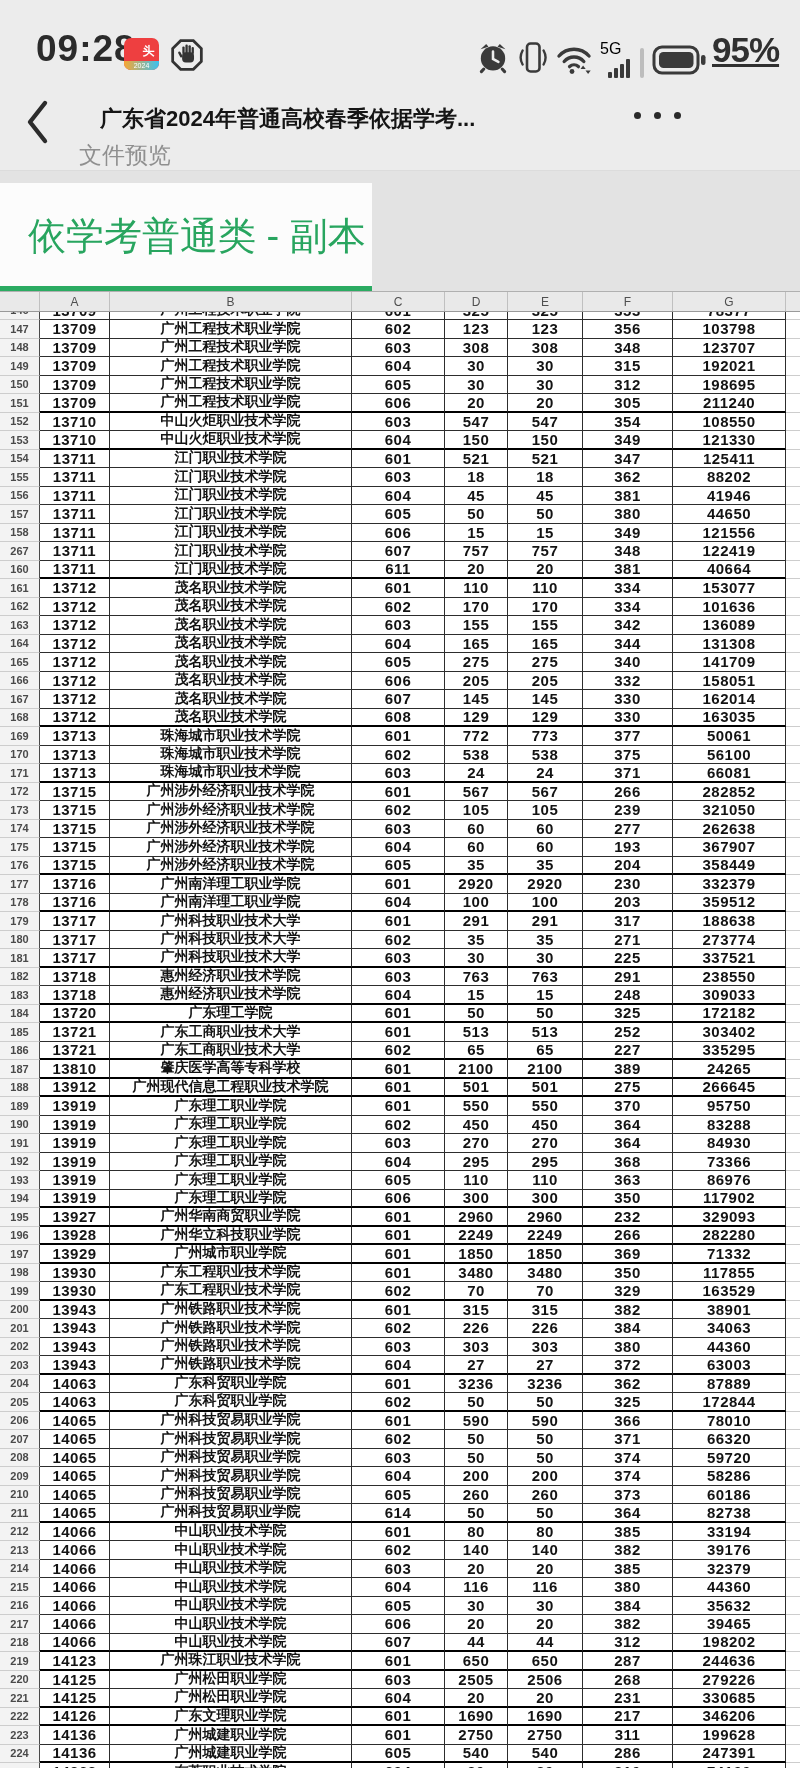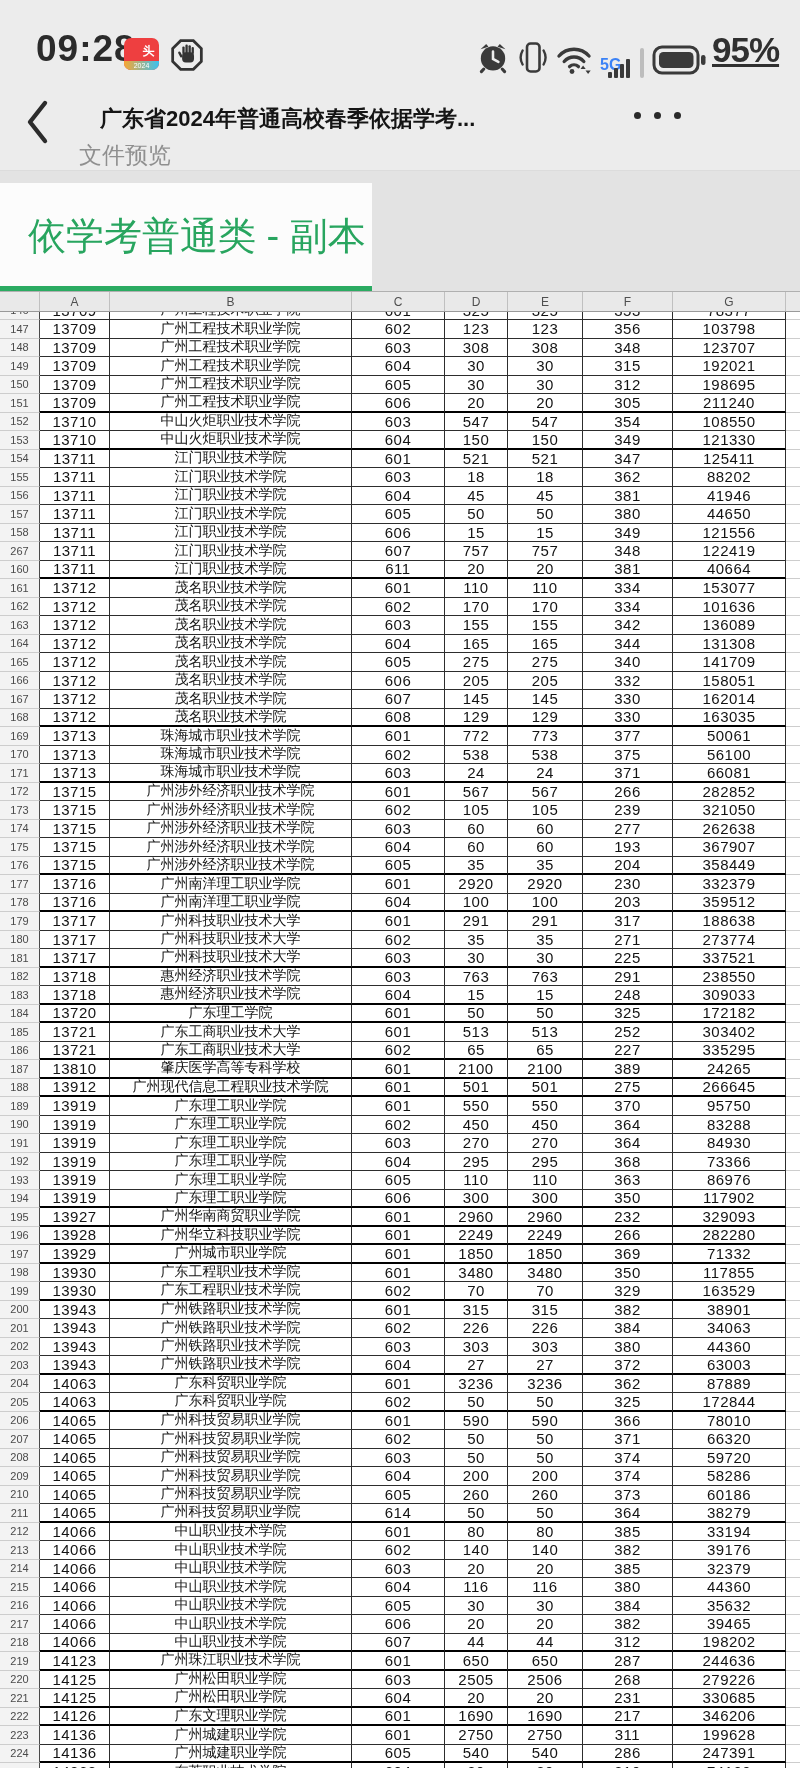--- a/index.html
+++ b/index.html
@@ -15,21 +15,21 @@
     color:rgba(241,92,112,0.9); letter-spacing:6px; white-space:nowrap; }
 
   .status-bar { position:absolute; left:0; top:0; width:800px; height:90px; z-index:10; }
   .time { position:absolute; left:36px; top:28px; font-size:37px; font-weight:700; color:#2b2b2b; letter-spacing:1px; }
   .toutiao { position:absolute; left:124px; top:38px; width:35px; height:32px; border-radius:7px; background:#ee3f40; overflow:hidden;padding-left:14px; }
   .toutiao .tt-main { display:block; text-align:center; color:#fff; font-weight:700; font-size:12px; line-height:26px; }
   .toutiao .tt-ribbon { position:absolute; left:0; bottom:0; width:100%; height:9px;
     background:linear-gradient(90deg,#f7a733,#3bc1f0); color:#fff; font-size:7px; line-height:9px; text-align:center; }
   .hand-badge { position:absolute; left:170px; top:38px; }
   .sb-icon { position:absolute; }
-  .net-label { position:absolute; left:600px; top:40px; font-size:16px; font-weight:700; color:#3b82f6;margin-top:16px; }
+  .net-label { position:absolute; left:600px; top:40px; font-size:16px; font-weight:400; color:#000000; }
   .sig-bars { position:absolute; left:608px; top:58px; width:26px; height:20px; }
   .sig-bars i { position:absolute; bottom:0; width:4px; background:#3a3a3a; border-radius:1px; }
   .sig-extra { position:absolute; left:640px; top:48px; width:4px; height:30px; background:#bdbdbd; border-radius:2px; }
   .batt-pct { position:absolute; left:712px; top:30px; font-size:35px; font-weight:600; color:#303030; letter-spacing:-1px;text-decoration:underline; }
 
   
   .nav-back { position:absolute; left:24px; top:98px; z-index:10; }
   .nav-title { position:absolute; left:76px; top:104px; width:560px; font-size:22px; font-weight:700; color:#151515;
     white-space:nowrap; overflow:hidden; z-index:10;margin-left:24px; }
   .nav-sub { position:absolute; left:79px; top:140px; font-size:23px; color:#8f8f8f; z-index:10; }
@@ -43,21 +43,21 @@
   .tab-underline { position:absolute; left:0; top:103px; width:372px; height:6px; background:#2bab62; }
 
   
   .grid-cols { display:grid; grid-template-columns:40px 70px 242px 93px 63px 75px 90px 113px 14px; }
   .grid-header { position:absolute; left:0; top:291px; width:800px; height:21px; background:#e9e9e9;
     border-top:1px solid #b0b0b0; border-bottom:1px solid #9a9a9a; }
   .grid-header .hc { display:flex; align-items:center; justify-content:center;
     font-size:12px; color:#4f4f4f; border-right:1px solid #c0c0c0; height:100%; }
   .grid-header .hc:last-child { border-right:none; }
 
-  .grid-body { position:absolute; left:0; top:312px; width:800px; height:1456px; overflow:hidden; background:#fff; }
+  .grid-body { position:absolute; left:0; top:312px; width:800px; height:1456px; overflow:hidden; background:#fff;font-weight:bold; }
   .grid-row { height:18.5px; }
   .grid-row:first-child { margin-top:-10.5px; }
   .grid-row .c { display:flex; align-items:center; justify-content:center; height:100%; overflow:hidden; white-space:nowrap; }
   .cn { background:#f3f3f3; color:#4a4a4a; font-size:11px; border-right:1px solid #4a4a4a; border-bottom:1px solid #cdcdcd; }
   .cd { font-size:15px; color:#131313; letter-spacing:.5px; border-right:1px solid #2d2d2d; border-bottom:1px solid #2d2d2d; }
   .cb { letter-spacing:0; font-size:14px; }
   .ch { border-bottom:1px solid #cdcdcd; }
   .group-end .cd { border-bottom:2px solid #000; }
 </style>
 </head>
@@ -884,21 +884,21 @@
         <div class="c ch"></div>
       </div>
       <div class="grid-row grid-cols group-end">
         <div class="c cn">211</div>
         <div class="c cd">14065</div>
         <div class="c cd cb">广州科技贸易职业学院</div>
         <div class="c cd">614</div>
         <div class="c cd">50</div>
         <div class="c cd">50</div>
         <div class="c cd">364</div>
-        <div class="c cd">38279</div>
+        <div class="c cd">82738</div>
         <div class="c ch"></div>
       </div>
       <div class="grid-row grid-cols">
         <div class="c cn">212</div>
         <div class="c cd">14066</div>
         <div class="c cd cb">中山职业技术学院</div>
         <div class="c cd">601</div>
         <div class="c cd">80</div>
         <div class="c cd">80</div>
         <div class="c cd">385</div>

